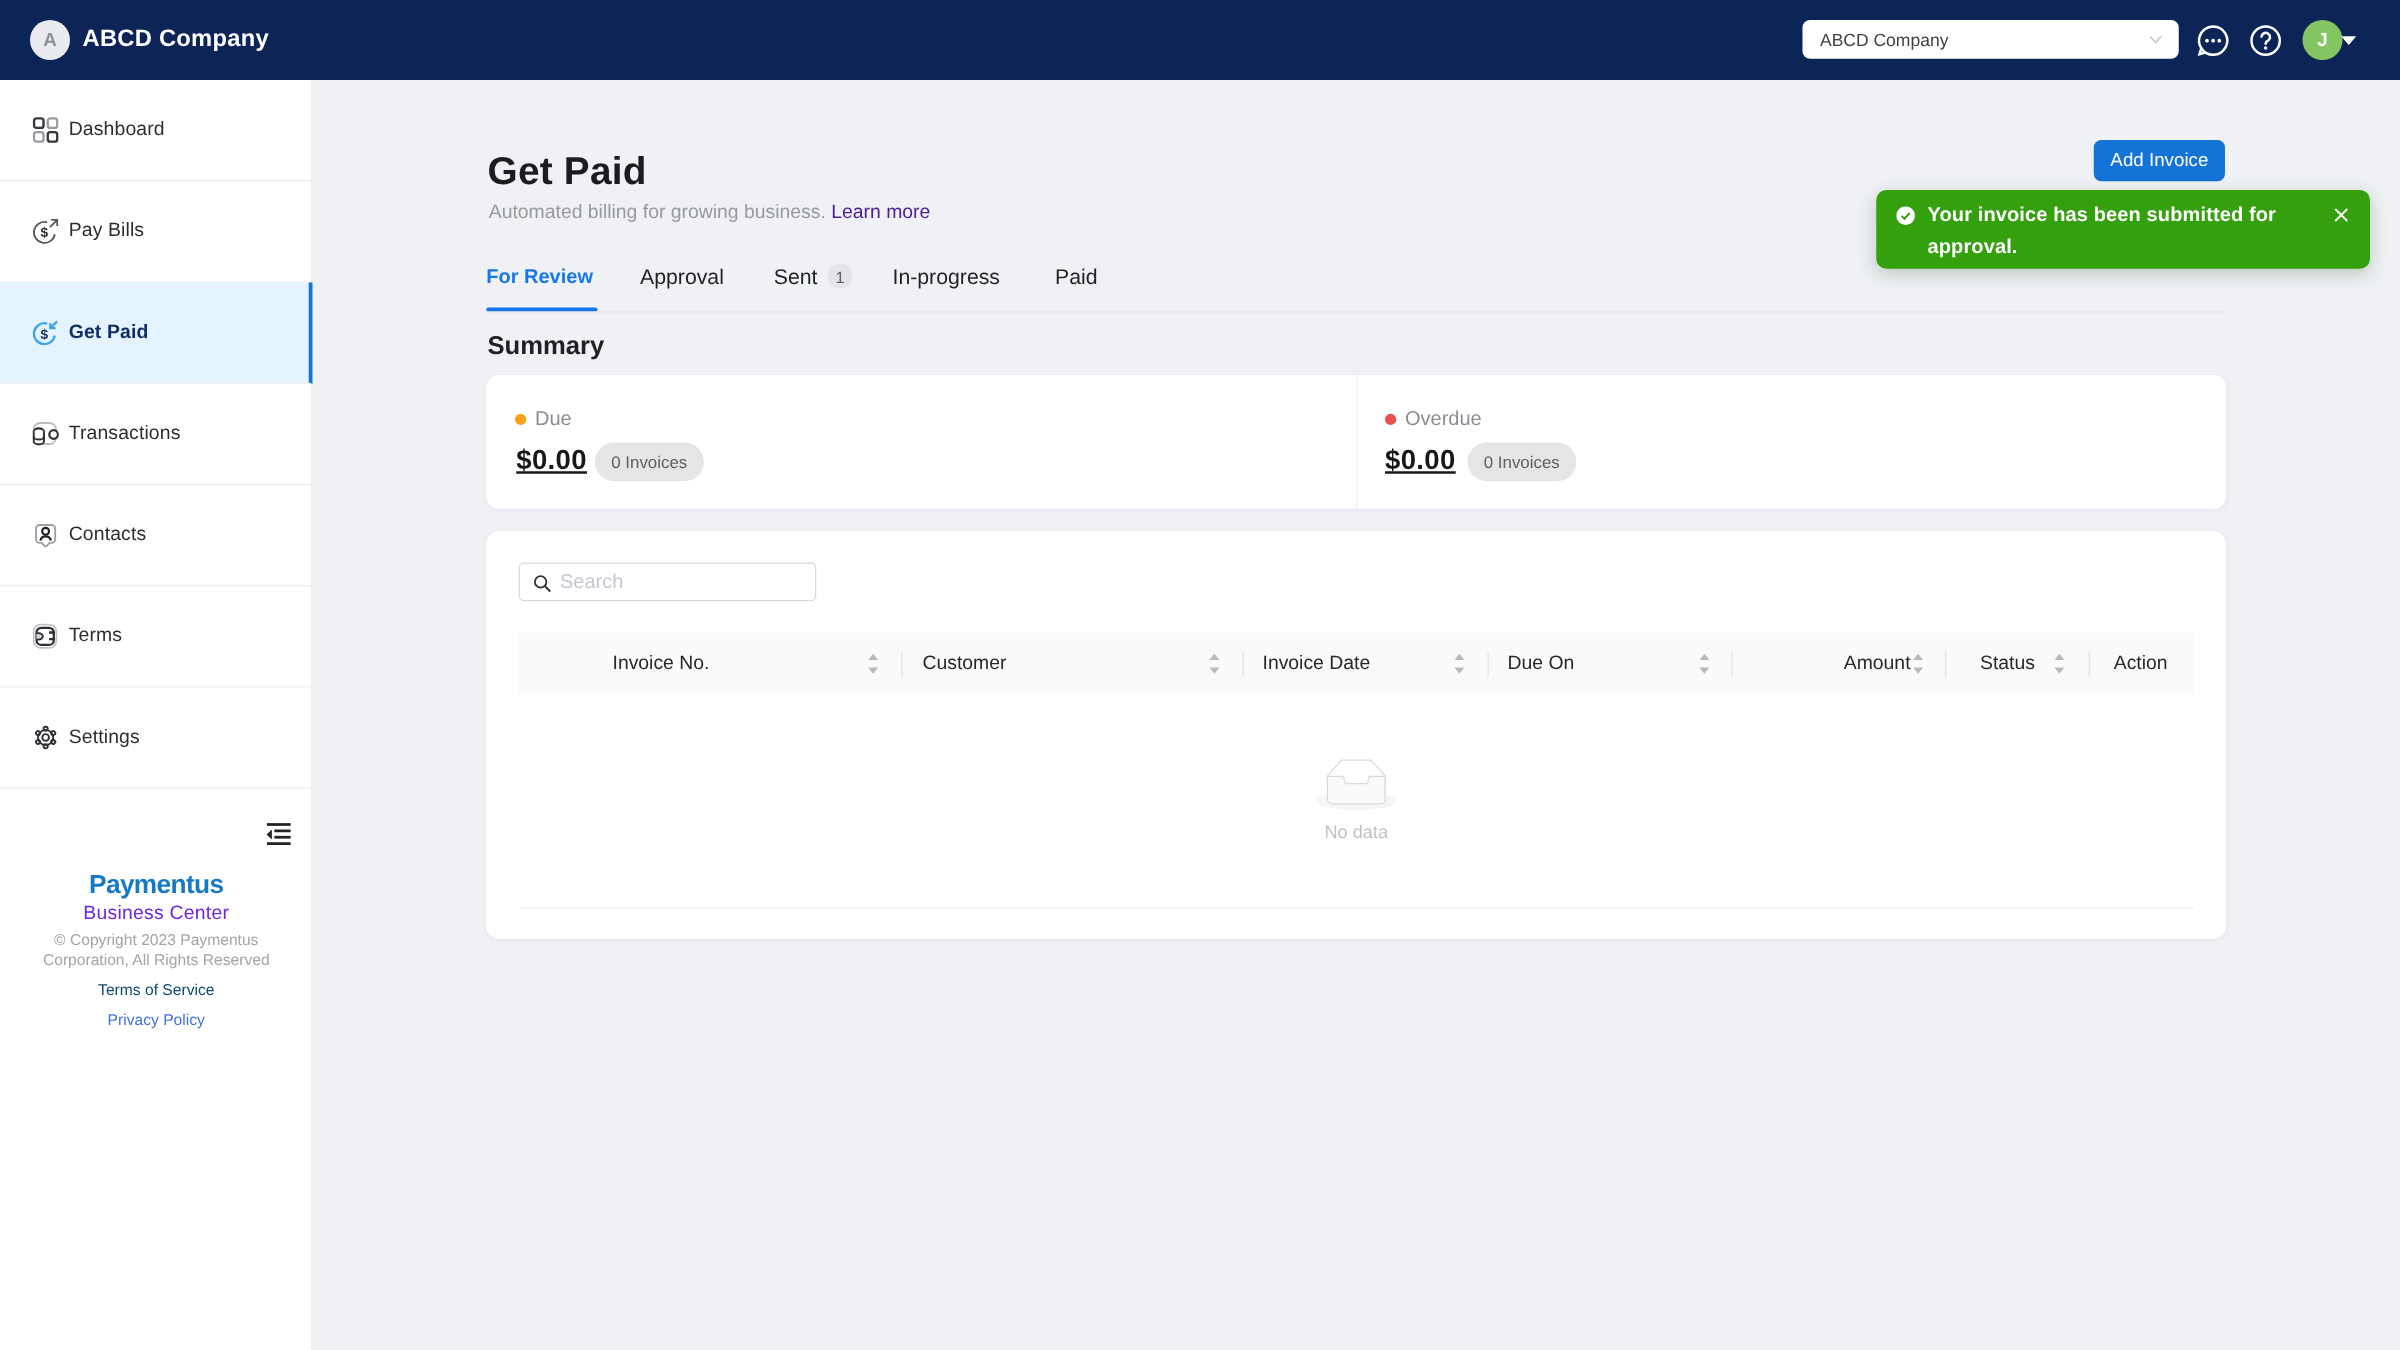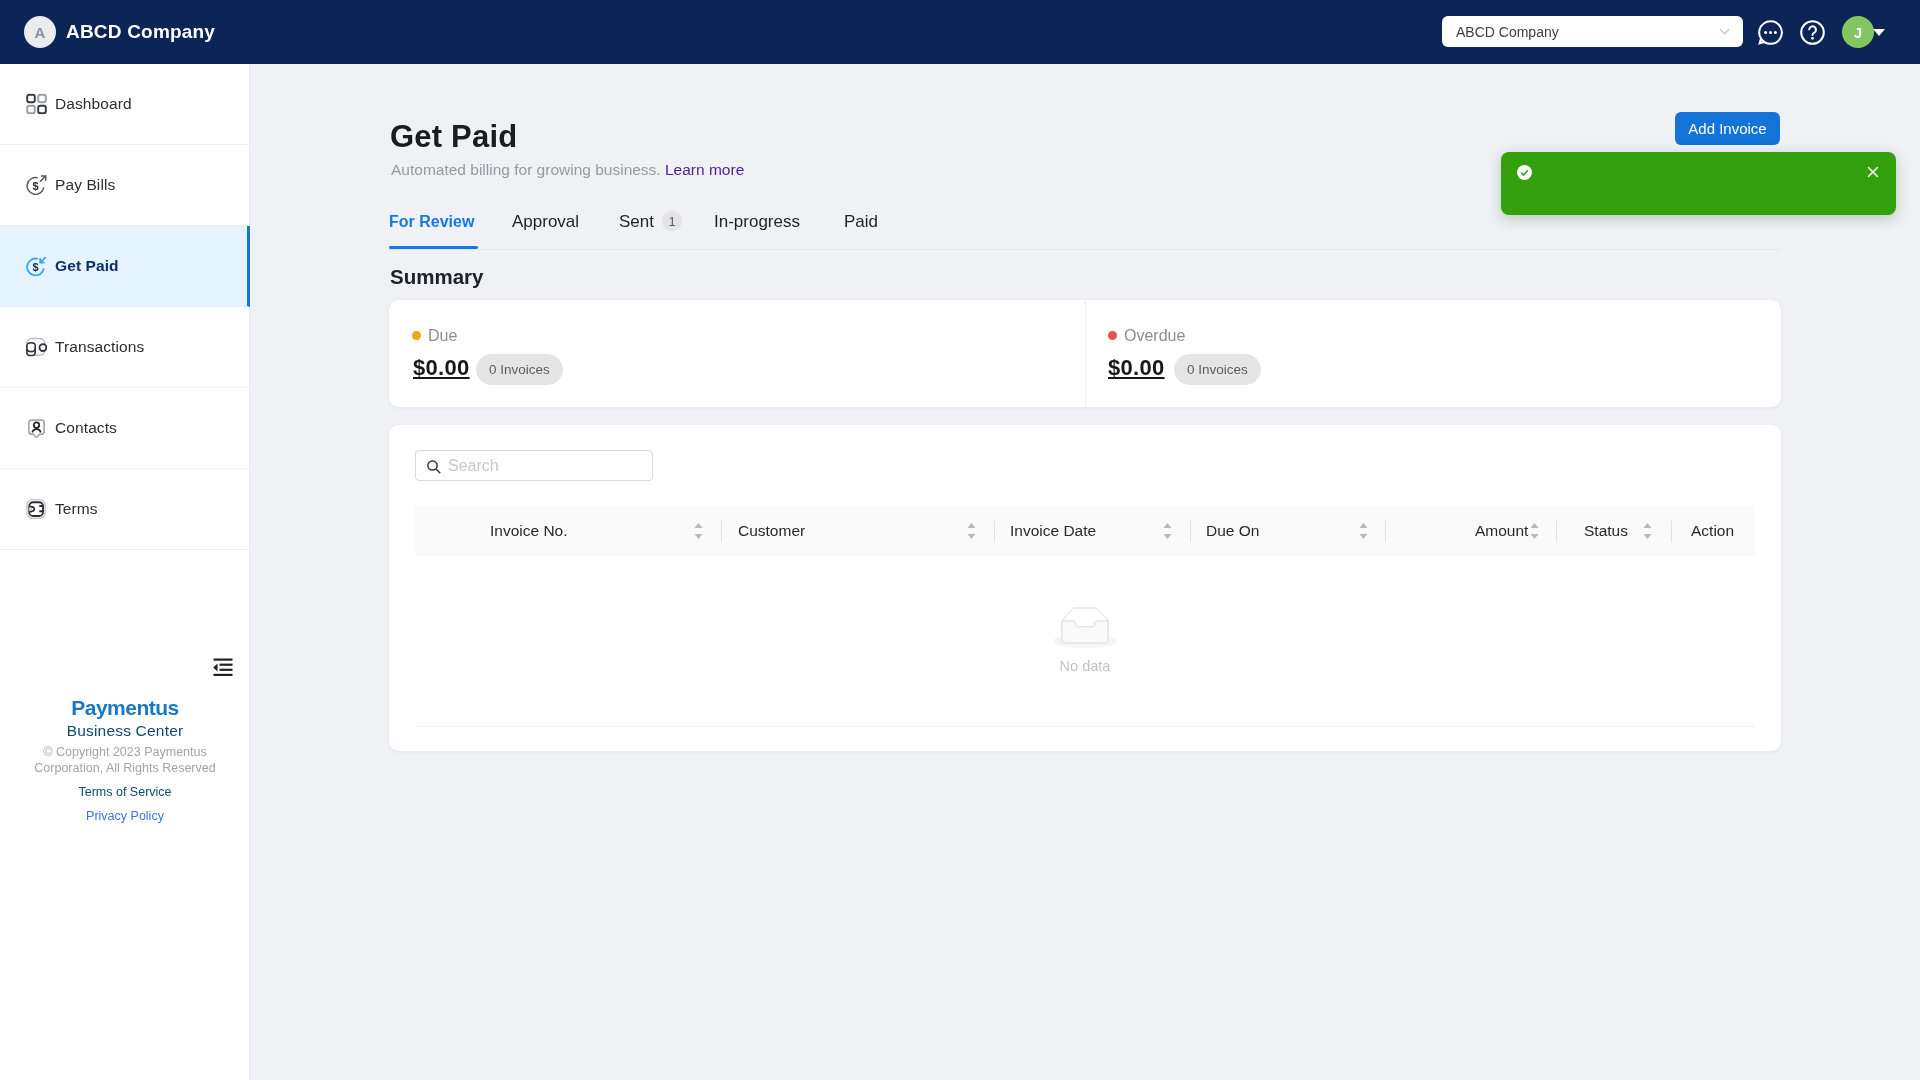--- a/index.html
+++ b/index.html
@@ -20,21 +20,21 @@
 
 .sidebar { position:absolute; left:0; top:64px; width:250px; height:1016px; background:#ffffff; border-right:1px solid #e7e9ec; z-index:20; }
 .mitem { position:absolute; left:0; width:250px; height:81px; border-bottom:1px solid #ededf0; }
 .mitem .micon { position:absolute; left:26px; top:50%; transform:translateY(-50%); width:21px; height:21px; }
 .mitem .mlabel { position:absolute; left:55px; top:50%; transform:translateY(-50%); font-size:15.5px; color:#2c2e33; letter-spacing:0.1px; }
 .mitem.active { background:#e4f3fd; border-right:3px solid #1276d8; }
 .mitem.active .mlabel { color:#0e2f66; font-weight:700; }
 
 .fold { position:absolute; left:213px; top:594px; }
 .plogo { position:absolute; left:0; top:632px; width:250px; text-align:center; color:#1779c4; font-size:21px; font-weight:700; letter-spacing:-0.5px; }
-.plogo2 { position:absolute; left:0; top:658px; width:250px; text-align:center; color:#0c4a6e; font-size:15.5px; letter-spacing:0.2px; }
+.plogo2 { position:absolute; left:0; top:658px; width:250px; text-align:center; color:#6d28d9; font-size:15.5px; letter-spacing:0.2px; }
 .pcopy { position:absolute; left:0; top:680px; width:250px; text-align:center; color:#a3a3a8; font-size:12.5px; line-height:16px; }
 .plink1 { position:absolute; left:0; top:721px; width:250px; text-align:center; color:#0c4a6e; font-size:12.5px; }
 .plink2 { position:absolute; left:0; top:745px; width:250px; text-align:center; color:#4273d9; font-size:12.5px; }
 
 
 .h1 { position:absolute; left:390px; top:119px; font-size:31px; font-weight:700; color:#1b1c1e; letter-spacing:0.2px; }
 .sub { position:absolute; left:391px; top:161px; font-size:15.5px; color:#97999e; }
 .sub a { color:#4c1d95; text-decoration:none; }
 .tabline { position:absolute; left:389px; top:249px; width:1392px; height:1px; background:#e5e6ea; }
 .tab { position:absolute; top:212px; font-size:17px; color:#1f2126; }
@@ -144,20 +144,35 @@
   <div class="mitem" style="top:405px;">
     <svg class="micon" width="22" height="22" viewBox="0 0 22 22">
       <rect x="1" y="1.2" width="19" height="19.6" rx="6" fill="none" stroke="#c0c2c6" stroke-width="1.4"></rect>
       <rect x="3.4" y="3.9" width="14.4" height="14.4" rx="4" fill="none" stroke="#2c2e34" stroke-width="1.9"></rect>
       <path d="M3.4 8.5 h1.7 c2.1 0 3.5 1.3 3.5 2.6 s-1.4 2.6 -3.5 2.6 h-1.7" fill="#fff" stroke="#2c2e34" stroke-width="1.7"></path>
       <circle cx="5" cy="11.1" r="1.2" fill="#c6c8cc"></circle>
       <path d="M13.9 7.8 h4.8 M13.9 13.4 h4.8" stroke="#2c2e34" stroke-width="2"></path>
     </svg>
     <div class="mlabel">Terms</div>
   </div>
+  <div class="mitem" style="top:486px;">
+    <svg class="micon" width="22" height="22" viewBox="0 0 22 22">
+      <g fill="none" stroke="#2f3136" stroke-width="1.6">
+        <circle cx="11" cy="11" r="6.4"></circle>
+        <circle cx="11" cy="11" r="2.8"></circle>
+        <rect x="9.3" y="2" width="3.4" height="3.4" rx="1.5"></rect>
+        <rect x="9.3" y="2" width="3.4" height="3.4" rx="1.5" transform="rotate(60 11 11)"></rect>
+        <rect x="9.3" y="2" width="3.4" height="3.4" rx="1.5" transform="rotate(120 11 11)"></rect>
+        <rect x="9.3" y="2" width="3.4" height="3.4" rx="1.5" transform="rotate(180 11 11)"></rect>
+        <rect x="9.3" y="2" width="3.4" height="3.4" rx="1.5" transform="rotate(240 11 11)"></rect>
+        <rect x="9.3" y="2" width="3.4" height="3.4" rx="1.5" transform="rotate(300 11 11)"></rect>
+      </g>
+    </svg>
+    <div class="mlabel">Settings</div>
+  </div>
   <svg class="fold" width="20" height="19" viewBox="0 0 20 19">
     <rect x="0.5" y="0.5" width="19" height="2.2" fill="#222"></rect>
     <rect x="6.5" y="5.6" width="13" height="2.2" fill="#222"></rect>
     <rect x="6.5" y="10.7" width="13" height="2.2" fill="#222"></rect>
     <rect x="0.5" y="15.8" width="19" height="2.2" fill="#222"></rect>
     <path d="M4.5 5.5 v8 L0.2 9.5 z" fill="#222"></path>
   </svg>
   <div class="plogo">Paymentus</div>
   <div class="plogo2">Business Center</div>
   <div class="pcopy">© Copyright 2023 Paymentus<br>Corporation, All Rights Reserved</div>
@@ -251,16 +266,17 @@
   <div class="nodata-txt">No data</div>
 </div>
 
 <div class="addbtn">Add Invoice</div>
 
 <div class="toast">
   <svg class="tcheck" width="15" height="15" viewBox="0 0 15 15">
     <circle cx="7.5" cy="7.5" r="7.5" fill="#ffffff"></circle>
     <path d="M4.3 7.7 L6.6 10 L10.8 5.3" fill="none" stroke="#35a00d" stroke-width="1.6"></path>
   </svg>
+  <div class="msg">Your invoice has been submitted for approval.</div>
 </div>
 <svg class="abs" style="left:1867px; top:166px; z-index:41;" width="12" height="12" viewBox="0 0 12 12">
     <path d="M1.2 1.2 L10.8 10.8 M10.8 1.2 L1.2 10.8" stroke="#ffffff" stroke-width="1.5"></path>
   </svg>
 
 </body></html>

